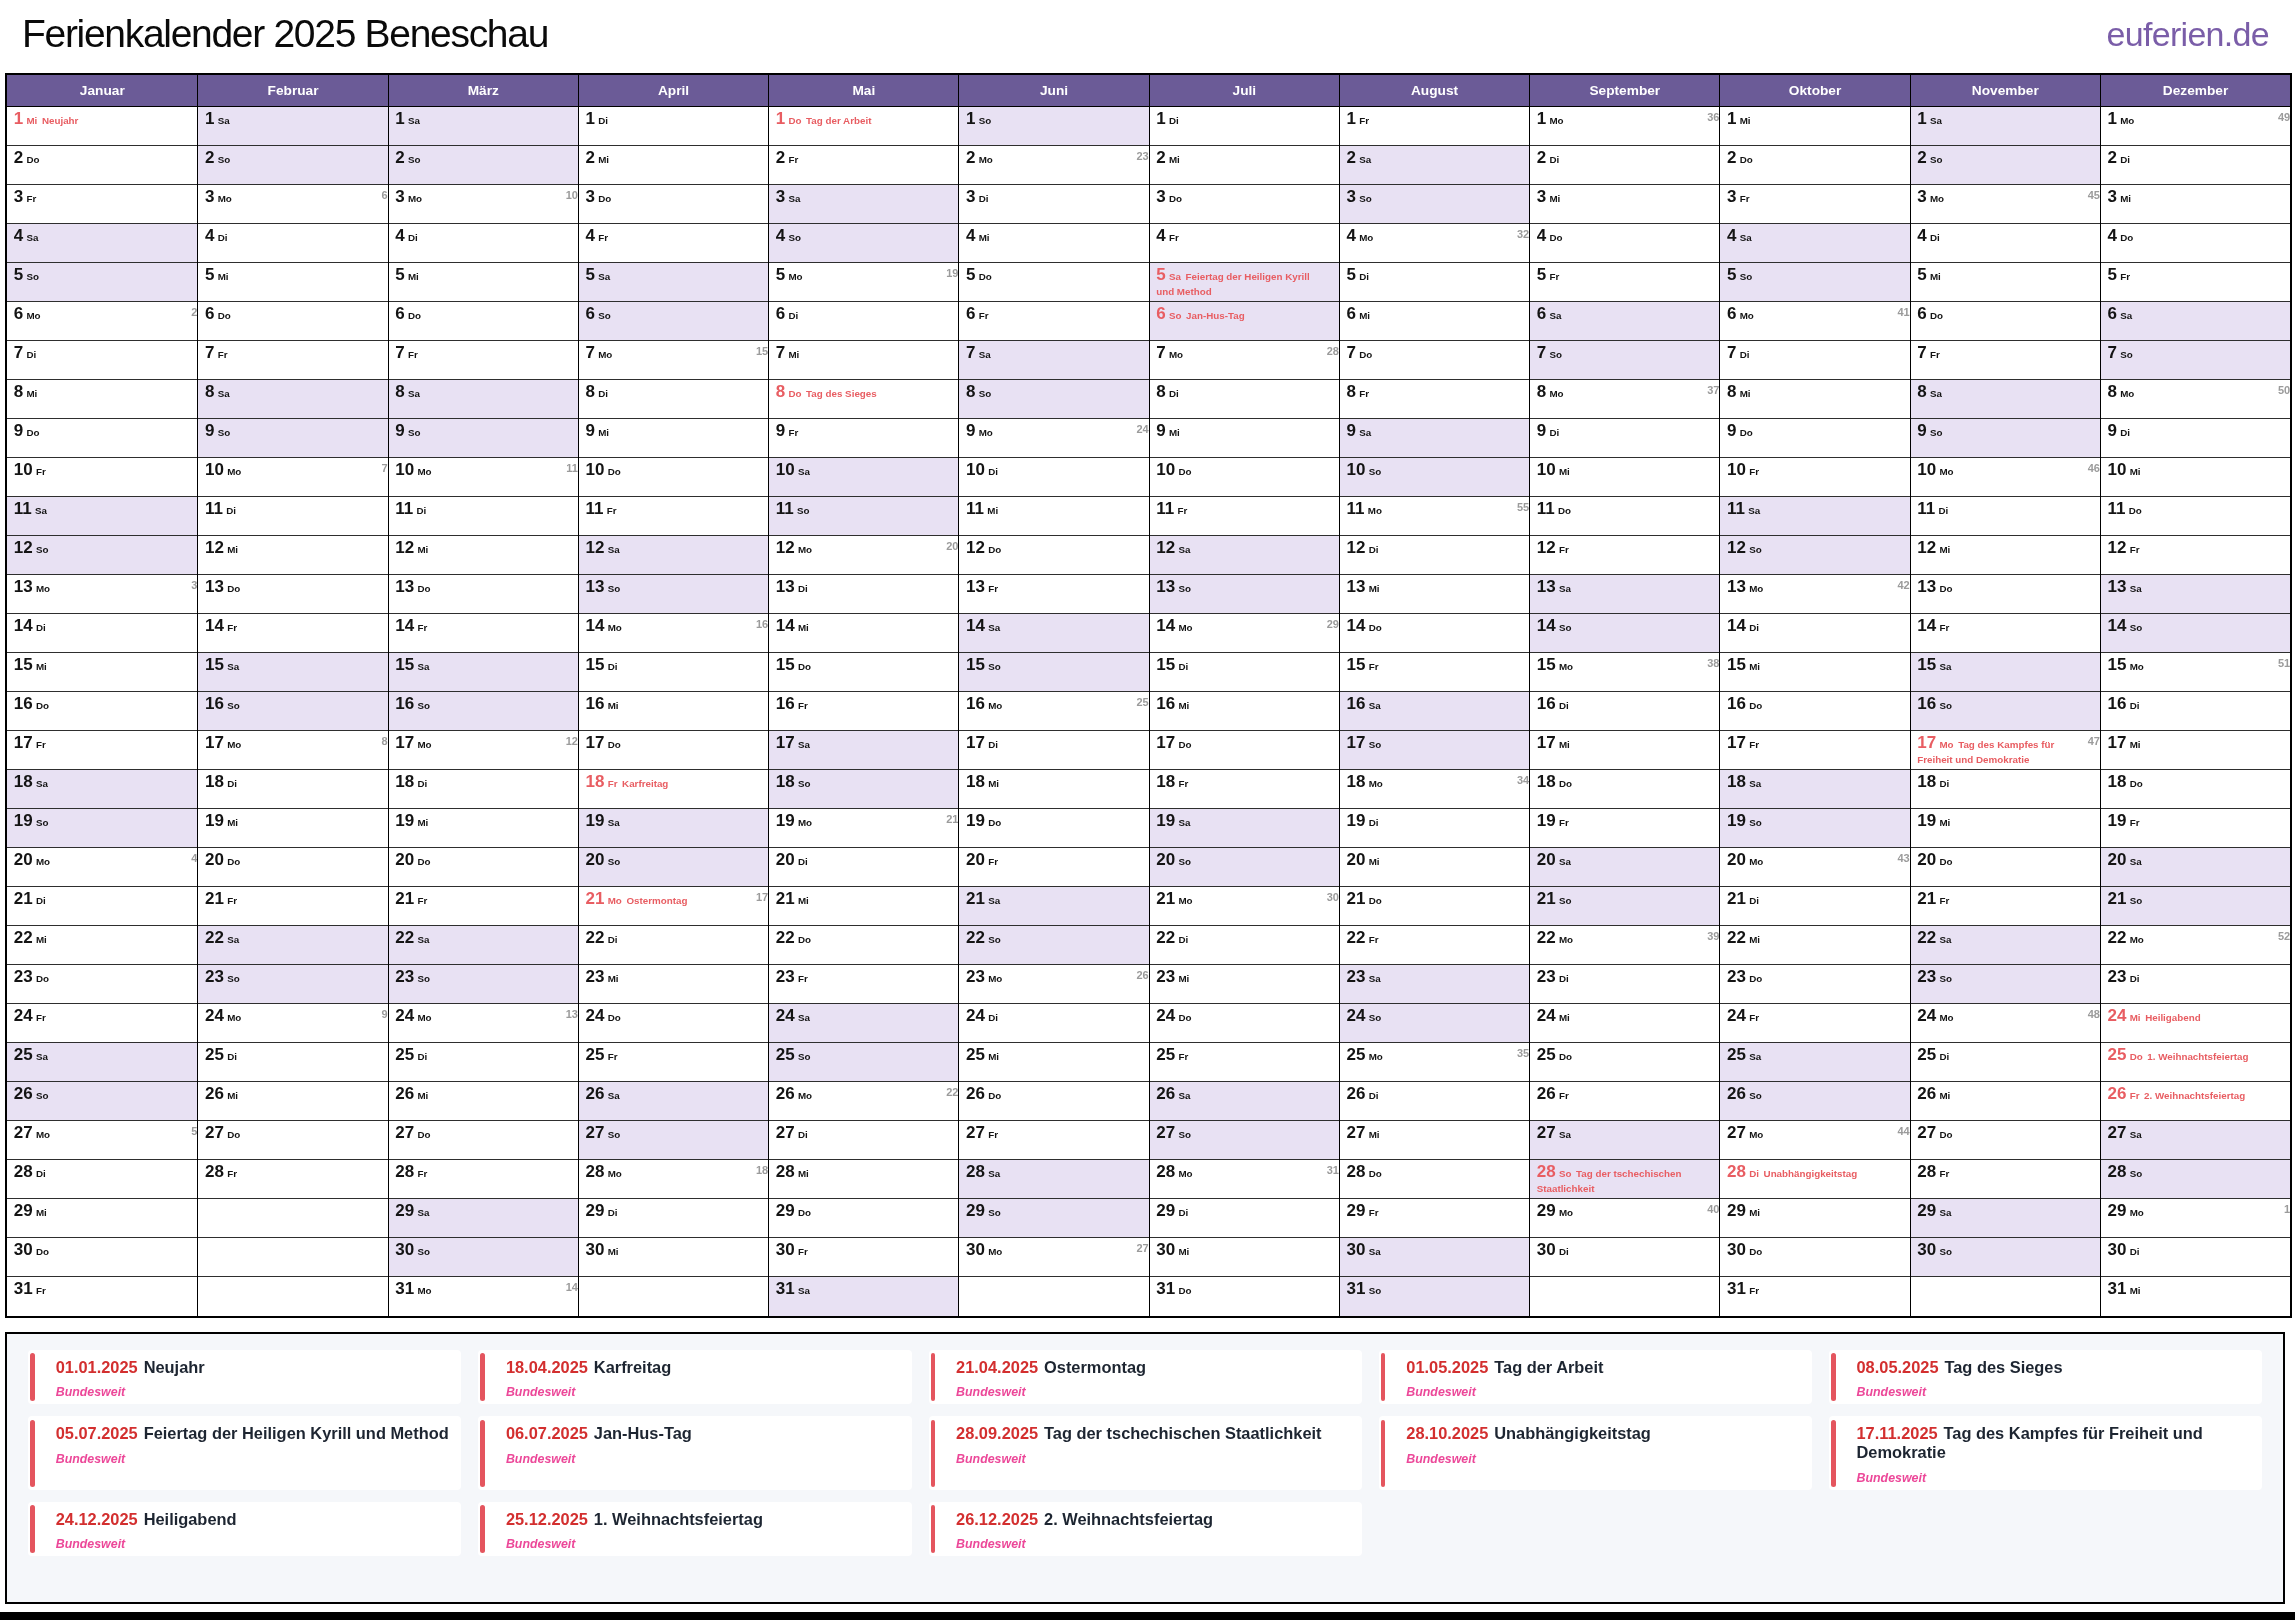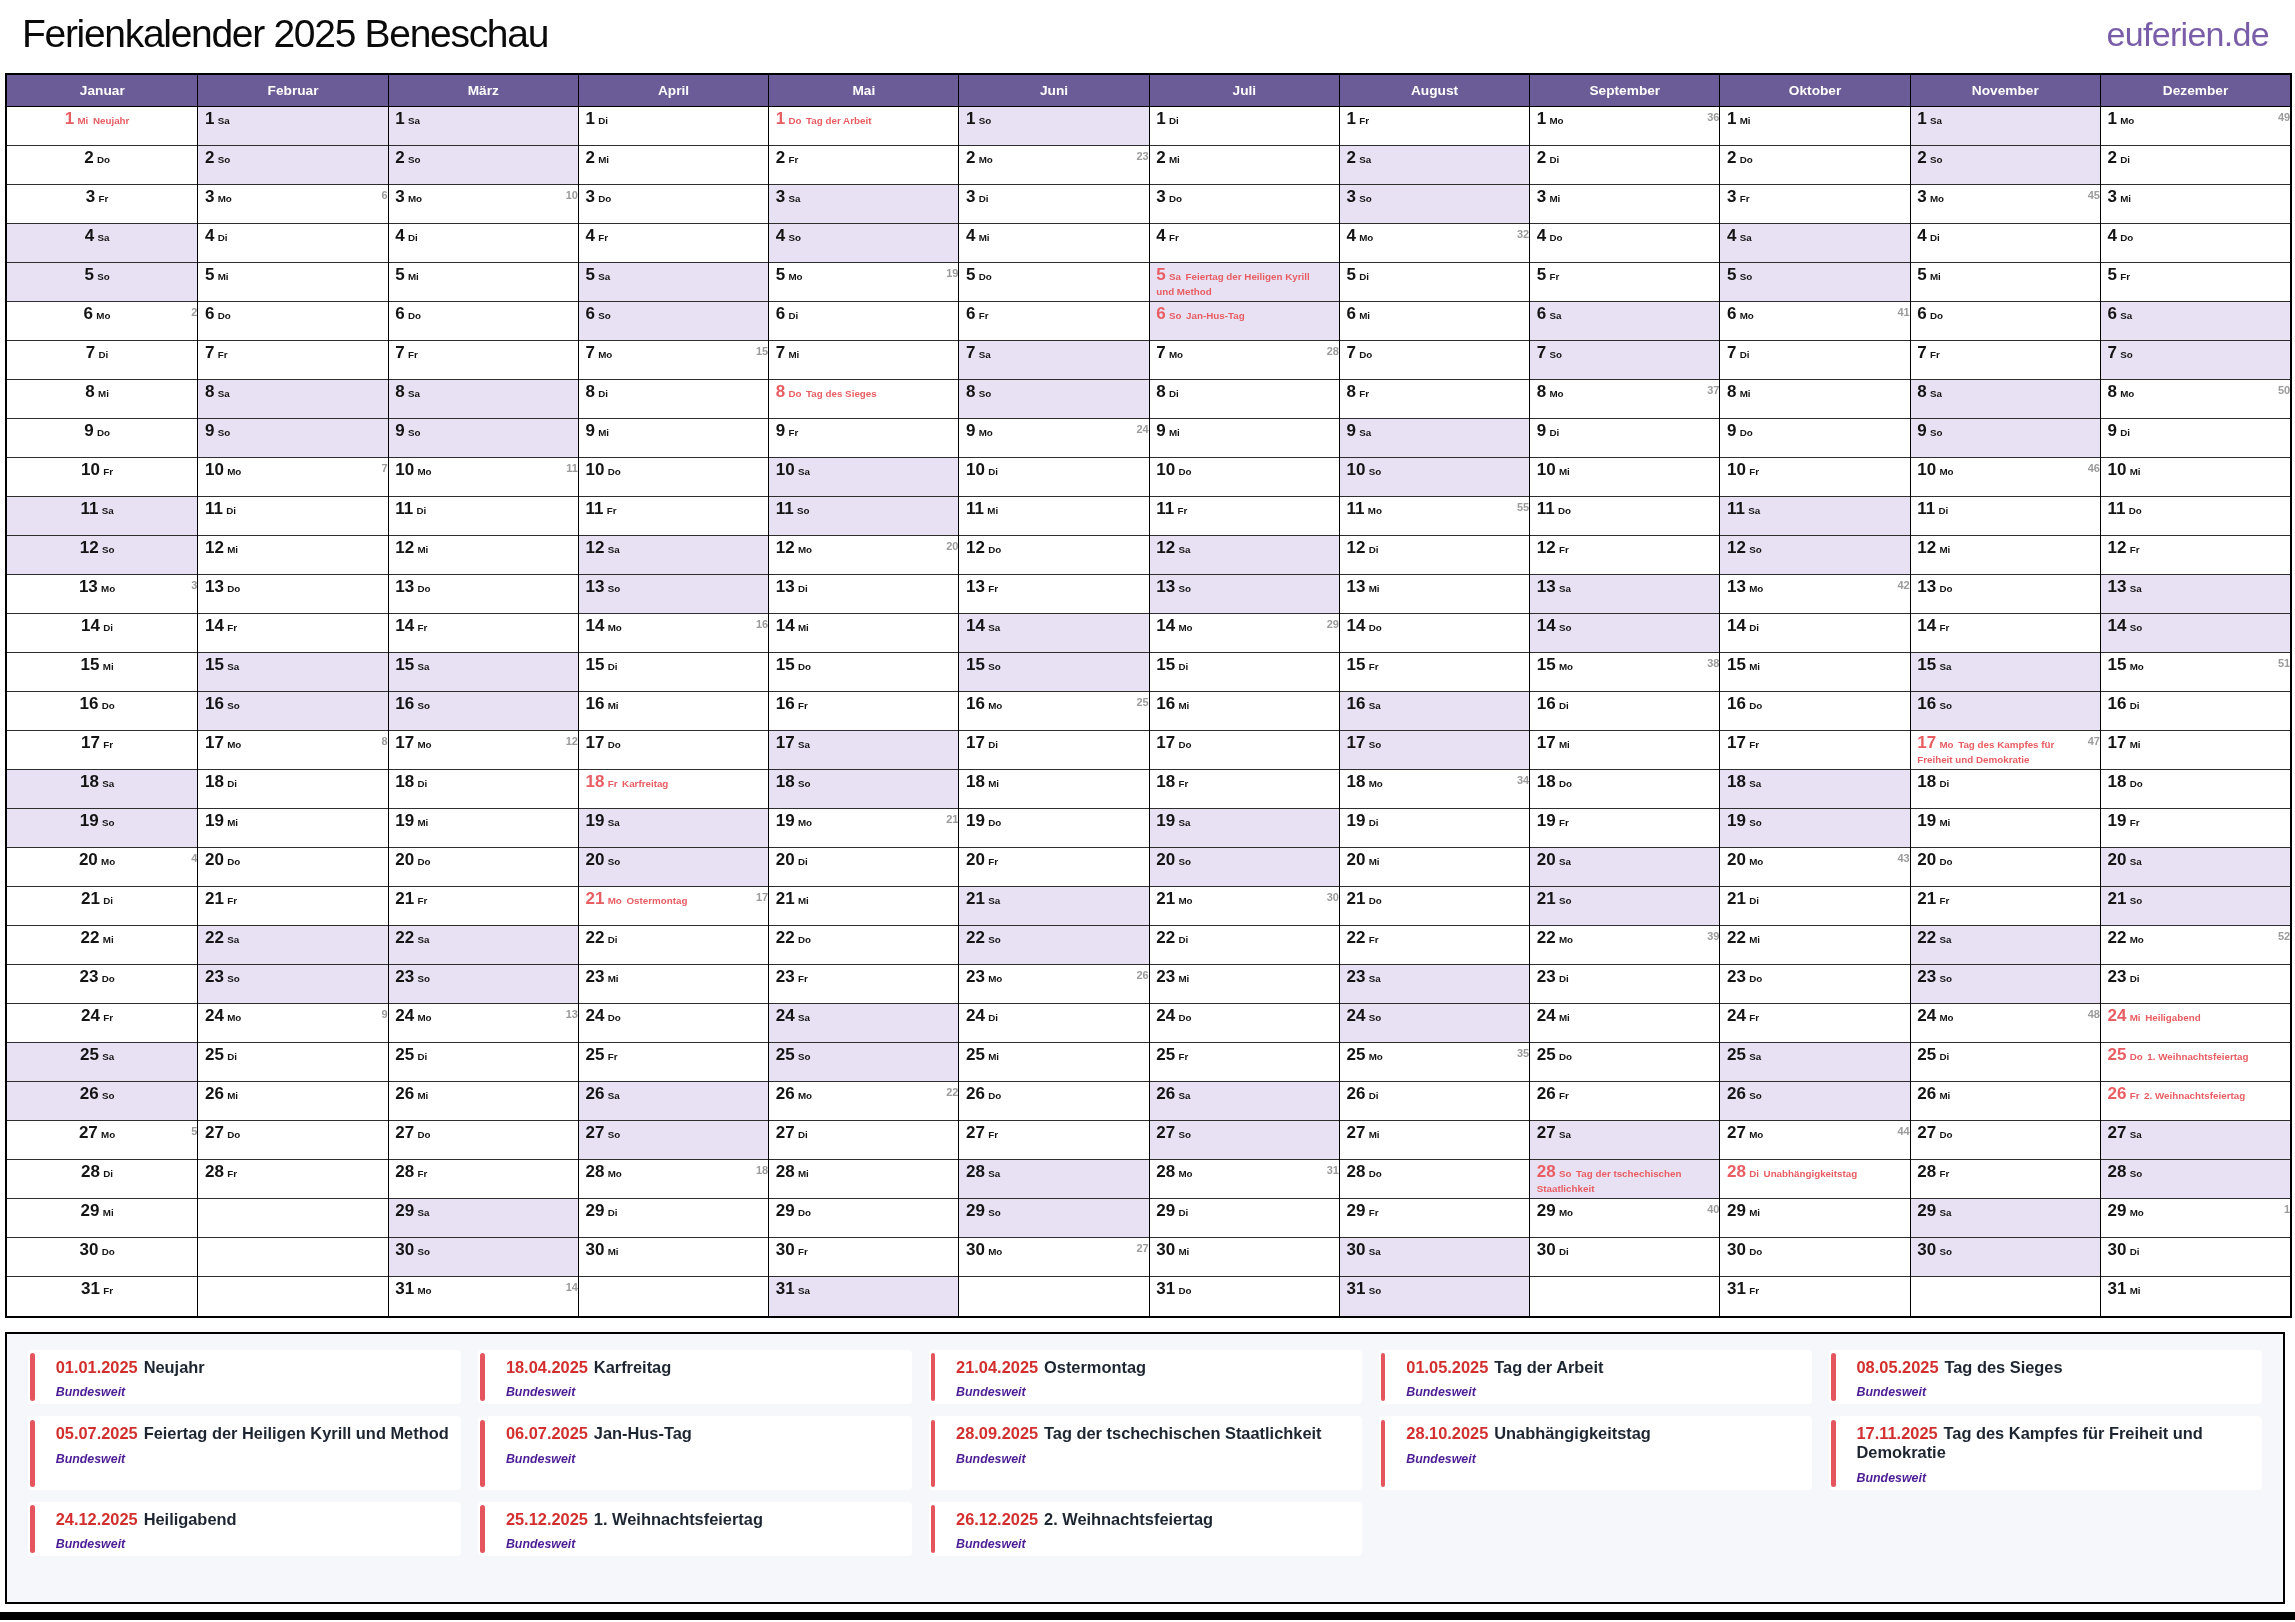--- a/index.html
+++ b/index.html
@@ -10,21 +10,21 @@
   
   .page-header{position:absolute;left:22px;right:26px;top:0;height:68px;
     display:flex;justify-content:space-between;align-items:center;}
   .page-title{font-size:39px;font-weight:normal;color:#0a0a0a;letter-spacing:-1.3px;}
   .brand-logo{font-size:34px;font-weight:normal;color:#7a5da8;letter-spacing:-0.7px;}
 
   
   .calendar{position:absolute;left:5.2px;top:73px;width:2283px;
     border:2px solid #000;display:grid;grid-template-columns:repeat(12,1fr);background:#fff;}
   .month-col{border-left:1.3px solid #000;display:grid;grid-template-rows:32px repeat(31,39px);min-width:0;}
-  .month-col:first-child{border-left:none;text-align:center;}
+  .month-col:first-child{border-left:none;}
   .month-header{background:#6b5b97;color:#fff;font-size:13.7px;font-weight:bold;
     display:flex;align-items:center;justify-content:center;border-bottom:1.3px solid #000;}
   .cell{border-bottom:0.7px solid #2e2e2e;position:relative;
     padding:2.6px 17px 0 6.5px;overflow:hidden;line-height:14.4px;background:#fff;}
   .month-col .cell:last-child{border-bottom:none;}
   .cell.weekend{background:#e8e1f3;}
   .dn{font-size:17px;font-weight:bold;color:#141414;line-height:18.3px;}
   .dw{font-size:9.8px;font-weight:bold;color:#141414;margin-left:3.3px;}
   .dh{font-size:9.8px;font-weight:bold;color:#e85d62;margin-left:4.6px;}
   .cell.holiday .dn,.cell.holiday .dw{color:#e85d62;}
@@ -32,21 +32,21 @@
 
   
   .legend{position:absolute;left:5.2px;top:1332px;width:2280px;height:272px;
     border:2.6px solid #000;background:#f5f7fa;box-sizing:border-box;padding:15.7px 21px;}
   .legend-grid{display:grid;grid-template-columns:repeat(5,1fr);
     grid-template-rows:repeat(4,1fr);gap:12px 17px;height:100%;}
   .card{background:#fff;border-radius:3.9px;position:relative;padding:7.9px 7.9px 5.2px 27.5px;box-sizing:border-box;}
   .card-bar{position:absolute;left:2px;top:3.3px;bottom:3.3px;width:4.6px;border-radius:6.5px;background:#e4555e;}
   .card-date{font-size:16.4px;font-weight:bold;color:#d32f2f;}
   .card-name{font-size:16.4px;font-weight:bold;color:#1d2531;margin-left:5.9px;}
-  .card-scope{font-size:12.4px;font-weight:bold;font-style:italic;color:#4c1d95;margin-top:8.5px;}
+  .card-scope{font-size:12.4px;font-weight:bold;font-style:italic;color:#ec4899;margin-top:8.5px;}
 
   .bottom-bar{position:absolute;left:0;width:2295px;top:1612px;height:7.9px;background:#000;}
 </style>
 </head>
 <body>
 
 <div class="page-header">
   <div class="page-title">Ferienkalender 2025 Beneschau</div>
   <div class="brand-logo">euferien.de</div>
 </div>

